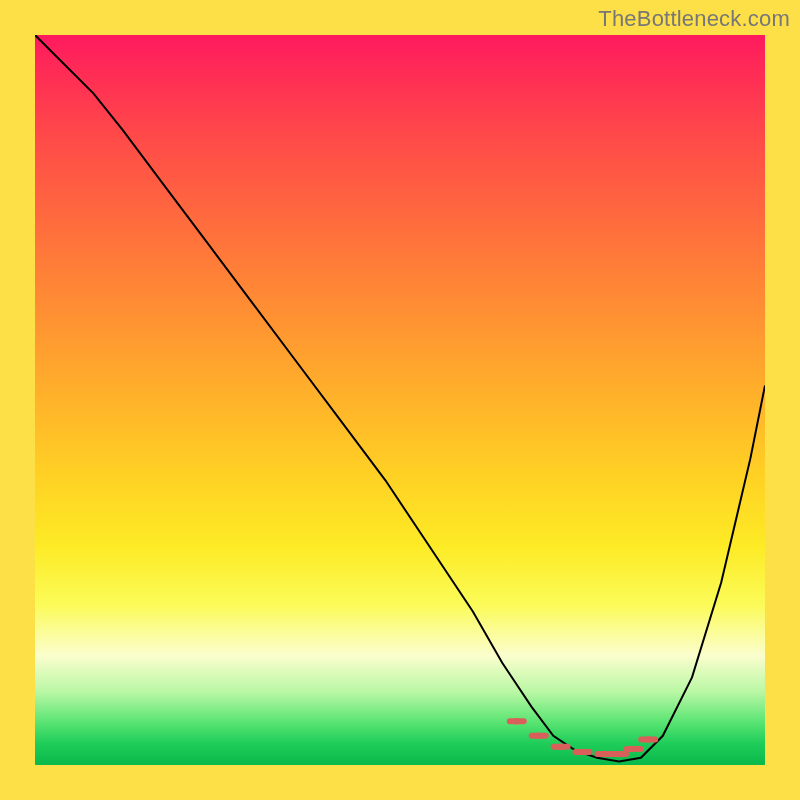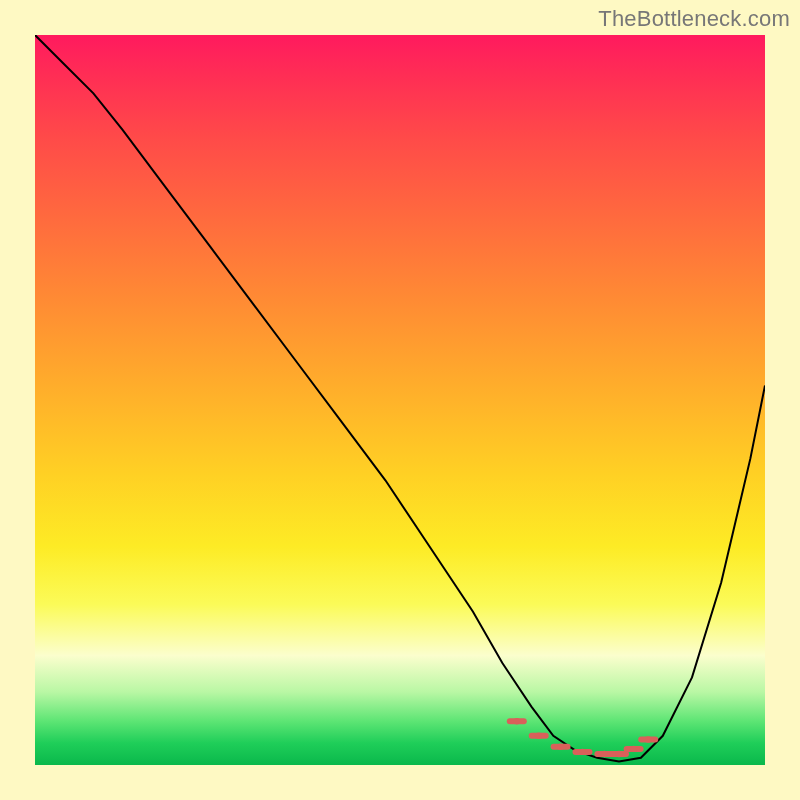--- a/index.html
+++ b/index.html
@@ -10,21 +10,21 @@
     background: #000;
     overflow: hidden;
     font-family: Arial, Helvetica, sans-serif;
   }
   .frame {
     position: absolute;
     top: 0;
     left: 0;
     width: 800px;
     height: 800px;
-    background: #fef9c3;
+    background: #fde047;
   }
   .plot-area {
     position: absolute;
     left: 35px;
     top: 35px;
     width: 730px;
     height: 730px;
     
     background: linear-gradient(
       to bottom,

